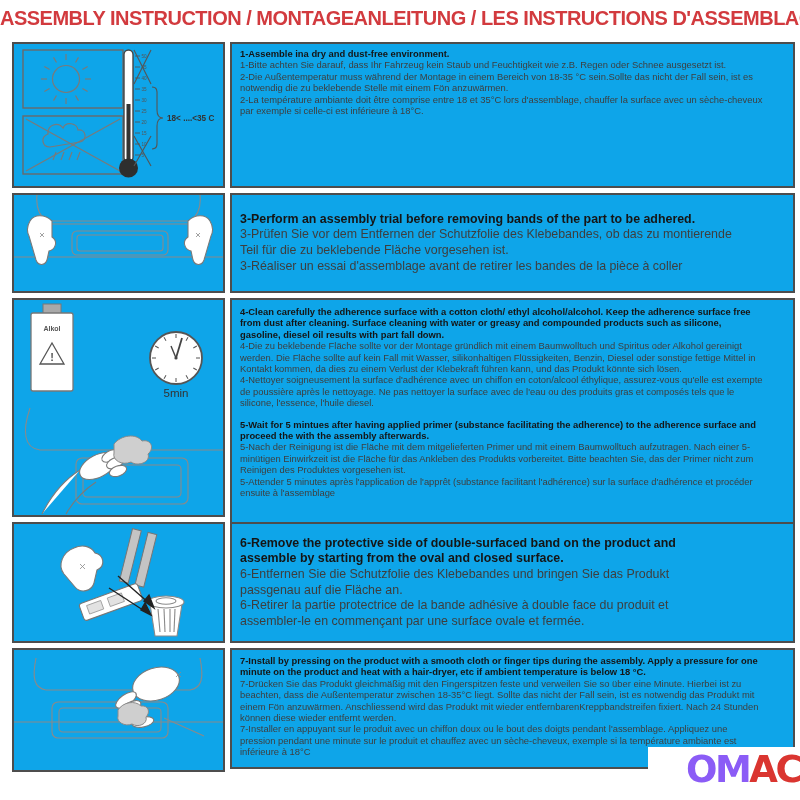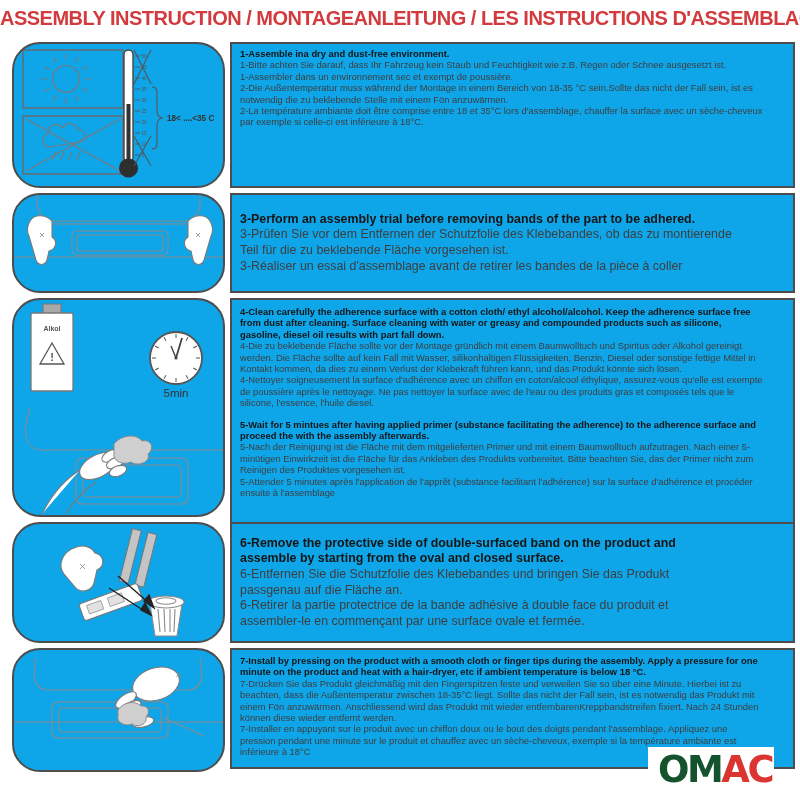--- a/index.html
+++ b/index.html
@@ -29,30 +29,30 @@
               display:flex;flex-direction:column;justify-content:center;}
   #row3-right{left:230px;top:298px;width:565px;height:244px;padding:6px 30px 4px 8px;}
   #row4-right{left:230px;top:522px;width:565px;height:121px;padding:4px 82px 4px 8px;
               display:flex;flex-direction:column;justify-content:center;}
   #row5-right{left:230px;top:648px;width:565px;height:121px;padding:5px 30px 4px 8px;}
   .para{margin:0;}
   .small{font-size:9.4px;line-height:11.4px;}
   .large{font-size:12.4px;line-height:15.6px;}
   .bold{font-weight:bold;color:#151515;}
   .gap{margin-top:10px;}
-  .fig-box{overflow:hidden;border-radius:28px;}
+  .fig-box{overflow:hidden;}
   .fig-box svg{display:block;}
   
   .logo{
     position:absolute;left:648px;top:747px;z-index:5;background:#fff;
     padding:3px 2px 3px 10px;font-family:"DejaVu Sans","Liberation Sans",sans-serif;
     font-size:37px;font-weight:bold;letter-spacing:-2.5px;line-height:40px;
     white-space:nowrap;
   }
-  .logo .lg-black{color:#14532d;}
+  .logo .lg-black{color:#8b5cf6;margin-left:28px;}
   .logo .lg-red{color:#da3530;}
 </style>
 </head>
 <body>
 
 <header class="page-title">ASSEMBLY INSTRUCTION / MONTAGEANLEITUNG / LES INSTRUCTIONS D'ASSEMBLAGE</header>
 
 <section class="box fig-box" id="row1-left">
   <svg width="209" height="142" viewBox="0 0 209 142">
 
@@ -120,21 +120,20 @@
       </g>
       <path d="M138,43 C144,43 143,48 143,53 L143,66 C143,72 145,74 149,74 C145,74 143,76 143,82 L143,95 C143,100 144,105 138,105" fill="none" stroke="#555" stroke-width="1.1"></path>
       <text x="153" y="77" font-size="8.2" font-weight="bold" fill="#333">18&lt; ....&lt;35 C</text>
     </g>
   </svg>
 </section>
 
 <section class="box" id="row1-right">
   <p class="para small bold">1-Assemble ina dry and dust-free environment.</p>
   <p class="para small">1-Bitte achten Sie darauf, dass Ihr Fahrzeug kein Staub und Feuchtigkeit wie z.B. Regen oder Schnee ausgesetzt ist.</p>
-  <p class="para small">1-Assembler dans un environnement sec et exempt de poussière.</p>
   <p class="para small">2-Die Außentemperatur muss während der Montage in einem Bereich von 18-35 °C  sein.Sollte das nicht der Fall sein, ist es notwendig die zu beklebende Stelle mit einem Fön anzuwärmen.</p>
   <p class="para small">2-La température ambiante doit être comprise entre 18 et 35°C lors d'assemblage, chauffer la surface avec un sèche-cheveux par exemple si celle-ci est inférieure à 18°C.</p>
 </section>
 
 <section class="box fig-box" id="row2-left">
   <svg width="209" height="96" viewBox="0 0 209 96">
     <g stroke="#8a8a8a" stroke-width="1.1" fill="none">
       <path d="M0,62 H209"></path>
       <path d="M33,26 C24,20 22,10 23,0"></path>
       <path d="M176,26 C185,20 187,10 186,0"></path>

